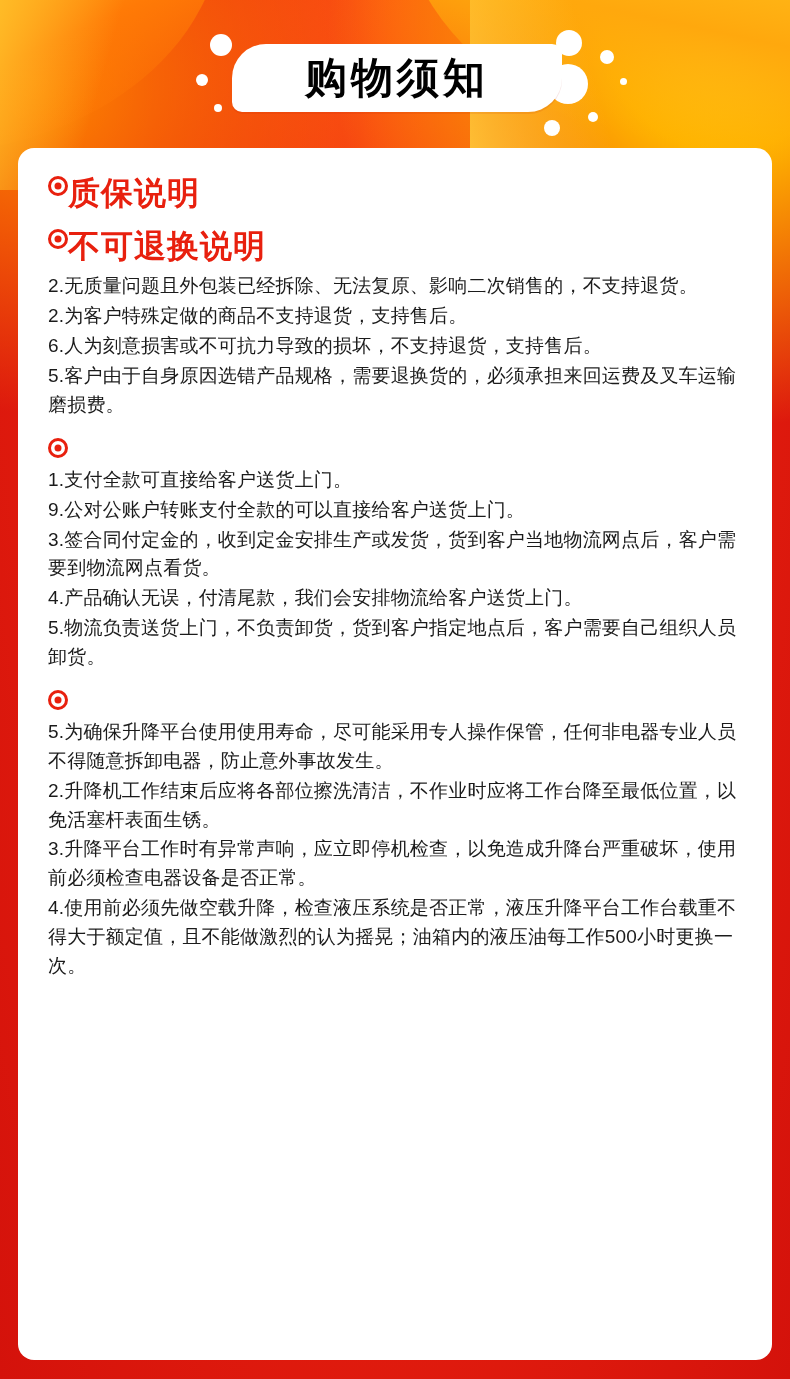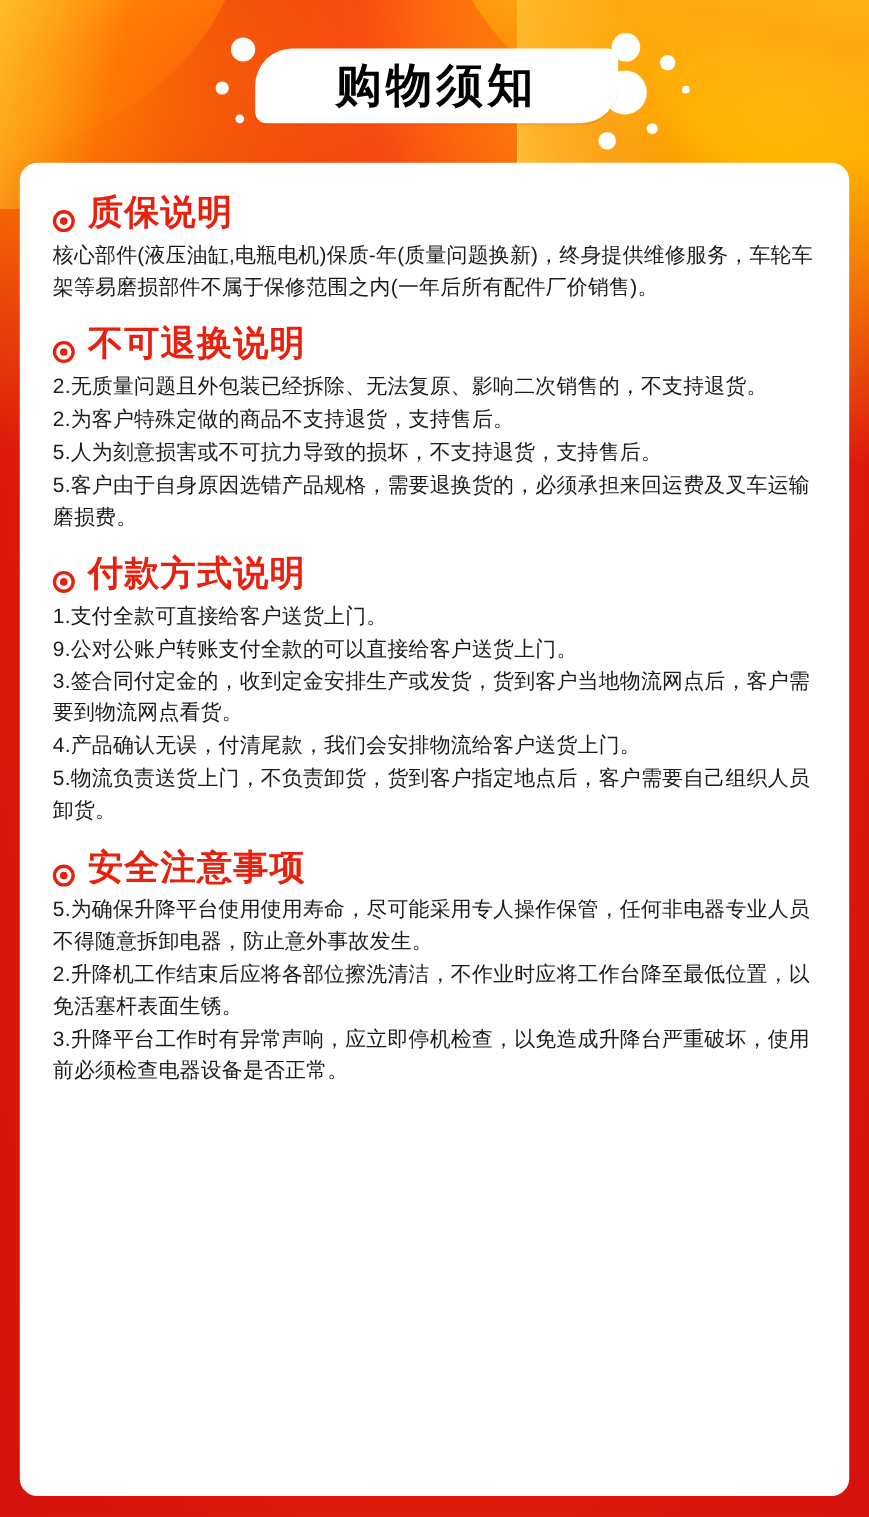--- a/index.html
+++ b/index.html
@@ -103,22 +103,21 @@
     box-sizing: border-box;
     padding: 28px 30px 20px 30px;
     overflow: hidden;
   }
 
   .section { margin-bottom: 4px; }
   .section + .section { margin-top: 18px; }
 
   .sec-head {
     display: flex;
-    align-items: flex-end;
-    gap: 12px;
+    align-items: flex-start;
     margin-bottom: 8px;
   }
   .bullet-icon {
     width: 20px; height: 20px;
     border-radius: 50%;
     border: 3px solid #e8200e;
     box-sizing: border-box;
     position: relative;
     flex: 0 0 auto;
   }
@@ -170,57 +169,53 @@
   <div class="ribbon-title">购物须知</div>
 </div>
 
 <div class="card">
 
   <div class="section">
     <div class="sec-head">
       <div class="bullet-icon"></div>
       <div class="sec-title">质保说明</div>
     </div>
-    <div class="sec-body">
-      <p>核心部件(液压油缸,电瓶电机)保质-年(质量问题换新)，终身提供维修服务，车轮车架等易磨损部件不属于保修范围之内(一年后所有配件厂价销售)。</p>
-    </div>
   </div>
 
   <div class="section">
     <div class="sec-head">
       <div class="bullet-icon"></div>
       <div class="sec-title">不可退换说明</div>
     </div>
     <div class="sec-body">
       <p>2.无质量问题且外包装已经拆除、无法复原、影响二次销售的，不支持退货。</p>
       <p>2.为客户特殊定做的商品不支持退货，支持售后。</p>
-      <p>5.人为刻意损害或不可抗力导致的损坏，不支持退货，支持售后。</p>
+      <p>6.人为刻意损害或不可抗力导致的损坏，不支持退货，支持售后。</p>
       <p>5.客户由于自身原因选错产品规格，需要退换货的，必须承担来回运费及叉车运输磨损费。</p>
     </div>
   </div>
 
   <div class="section">
     <div class="sec-head">
       <div class="bullet-icon"></div>
-      <div class="sec-title">付款方式说明</div>
     </div>
     <div class="sec-body">
       <p>1.支付全款可直接给客户送货上门。</p>
       <p>9.公对公账户转账支付全款的可以直接给客户送货上门。</p>
       <p>3.签合同付定金的，收到定金安排生产或发货，货到客户当地物流网点后，客户需要到物流网点看货。</p>
       <p>4.产品确认无误，付清尾款，我们会安排物流给客户送货上门。</p>
       <p>5.物流负责送货上门，不负责卸货，货到客户指定地点后，客户需要自己组织人员卸货。</p>
     </div>
   </div>
 
   <div class="section">
     <div class="sec-head">
       <div class="bullet-icon"></div>
-      <div class="sec-title">安全注意事项</div>
     </div>
     <div class="sec-body">
       <p>5.为确保升降平台使用使用寿命，尽可能采用专人操作保管，任何非电器专业人员不得随意拆卸电器，防止意外事故发生。</p>
       <p>2.升降机工作结束后应将各部位擦洗清洁，不作业时应将工作台降至最低位置，以免活塞杆表面生锈。</p>
       <p>3.升降平台工作时有异常声响，应立即停机检查，以免造成升降台严重破坏，使用前必须检查电器设备是否正常。</p>
+      <p>4.使用前必须先做空载升降，检查液压系统是否正常，液压升降平台工作台载重不得大于额定值，且不能做激烈的认为摇晃；油箱内的液压油每工作500小时更换一次。</p>
     </div>
   </div>
 
 </div>
 
 </body></html>

